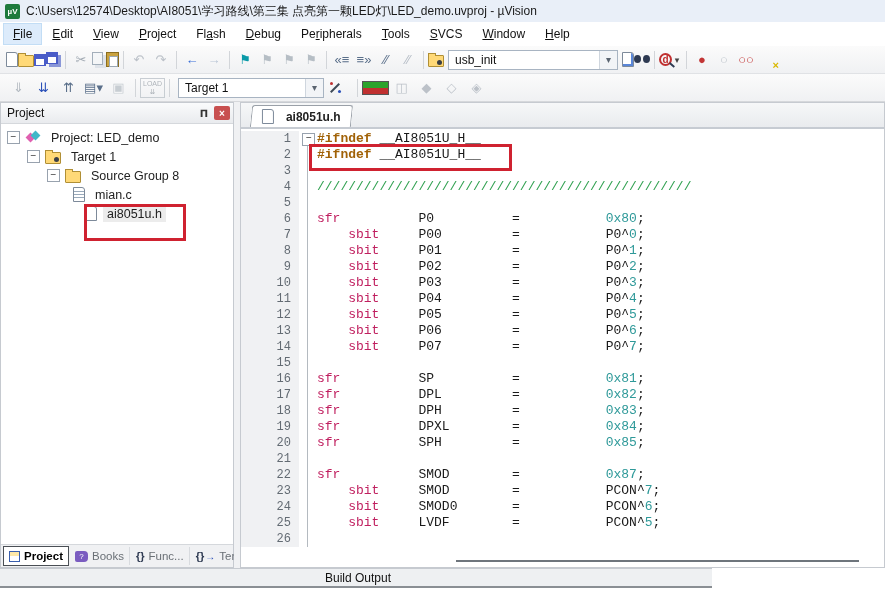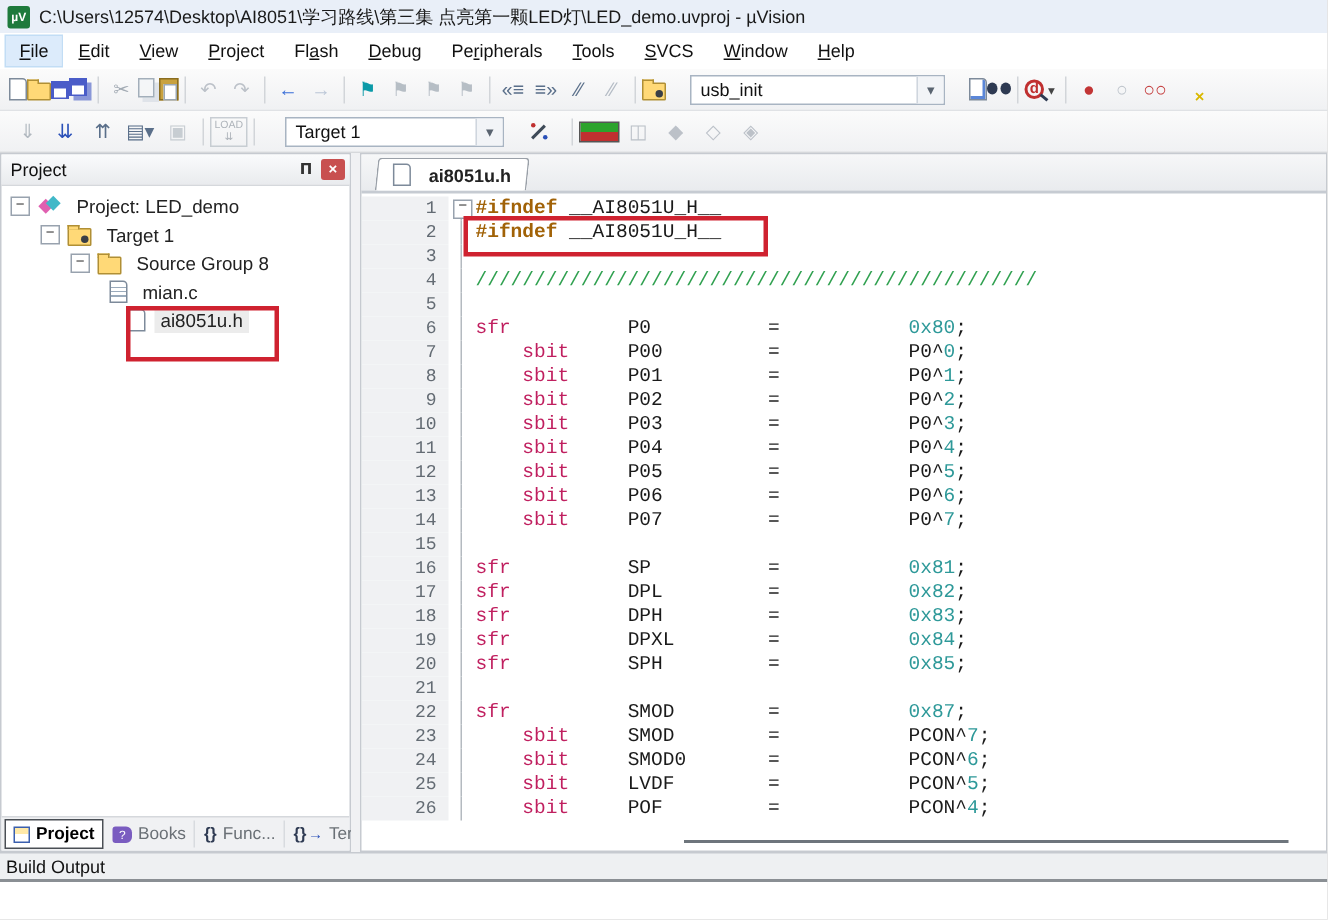--- a/index.html
+++ b/index.html
@@ -22,21 +22,21 @@
   .toolbar{position:absolute;left:0;width:885px;background:linear-gradient(#fbfbfb,#f0f1f3);
            display:flex;align-items:center;padding-left:6px;box-sizing:border-box;border-bottom:1px solid #e0e2e5;}
   .tb1{top:46px;height:28px;}
   .tb2{top:74px;height:28px;border-bottom:1px solid #d6d8db;}
   .tbi{width:22px;height:20px;display:flex;align-items:center;justify-content:center;
        font-size:13px;cursor:default;flex:0 0 auto;}
   .tb2 .tbi{width:25px;}
   .tbi.small{width:10px;font-size:9px;}
   .tsep{width:1px;height:18px;background:#d2d5d9;margin:0 4px;flex:0 0 auto;}
   .combo{height:20px;background:#fff;border:1px solid #a8b4c2;display:flex;align-items:center;
-         box-sizing:border-box;margin:0 16px;flex:0 0 auto;}
+         box-sizing:border-box;margin:0 4px;flex:0 0 auto;}
   .combo .cval{flex:1;padding-left:6px;color:#111;}
   .combo .cdrop{width:17px;height:100%;border-left:1px solid #cfd6de;background:#f2f4f7;
                 display:flex;align-items:center;justify-content:center;color:#5a6470;font-size:10px;}
   
   .ic-page{width:10px;height:13px;background:#fff;border:1px solid #7d8a9a;border-radius:0 3px 0 0;padding:0!important;}
   .ic-page.lines{background:linear-gradient(#fff 3px,#9aaabb 3px,#9aaabb 4px,#fff 4px,#fff 6px,#9aaabb 6px,#9aaabb 7px,#fff 7px,#fff 9px,#9aaabb 9px,#9aaabb 10px,#fff 10px);}
   .ic-page.srch{box-shadow:inset -2px -2px 0 #5a86d8;}
   .ic-folder{width:14px;height:10px;background:#ffd977;border:1px solid #b08f35;border-radius:1px;position:relative;margin-top:3px;padding:0!important;}
   .ic-folder::before{content:"";position:absolute;top:-3px;left:-1px;width:6px;height:2px;background:#ffd977;border:1px solid #b08f35;border-bottom:none;}
   .ic-folder.find::after,.ic-folder.tgt::after{content:"";position:absolute;right:1px;bottom:1px;width:5px;height:5px;background:#3a3f46;border-radius:50%;}
@@ -104,22 +104,22 @@
   .fold::before{content:"";position:absolute;left:8px;top:0;bottom:0;width:1px;background:#b4bac0;}
   .code-line.first .fold::before{top:12px;}
   .foldbox{position:absolute;left:3px;top:2px;width:11px;height:11px;border:1px solid #98a2ae;background:#fff;
            color:#333;font-size:10px;line-height:9px;text-align:center;z-index:2;}
   .ct{white-space:pre;}
   .t-pp{color:#a16207;font-weight:bold;} .t-kw{color:#c01f5f;} .t-num{color:#2e9999;} .t-cm{color:#2fa04f;} .t-pl{color:#1a1a1a;}
   .hthumb{position:absolute;background:#6e757c;height:2px;z-index:3;}
   
   .ann{position:absolute;border:3px solid #cf2230;z-index:9;pointer-events:none;}
   
-  .bo-header{position:absolute;left:0;top:568px;width:885px;height:20px;background:#eef0f2;border-top:1px solid #c6cad0;
-             border-bottom:2px solid #8a8f94;display:flex;align-items:center;padding-left:4px;box-sizing:border-box;color:#111;}
+  .bo-header{position:absolute;left:0;top:568px;width:712px;height:20px;background:#eef0f2;border-top:1px solid #c6cad0;
+             border-bottom:2px solid #8a8f94;display:flex;align-items:center;padding-left:4px;box-sizing:border-box;color:#111;justify-content:center;}
   .bo-body{position:absolute;left:0;top:590px;width:885px;height:23px;background:#fff;}
 </style>
 </head>
 <body>
 
 <div class="app">
 
   <div class="titlebar">
     <div class="uvlogo">µV</div>
     <div class="title-text">C:\Users\12574\Desktop\AI8051\学习路线\第三集 点亮第一颗LED灯\LED_demo.uvproj - µVision</div>
@@ -401,21 +401,20 @@
             <span class="ct"><span class="t-pl">    </span><span class="t-kw">sbit</span><span class="t-pl">     SMOD0       =           PCON^</span><span class="t-num">6</span><span class="t-pl">;</span></span>
           </div>
           <div class="code-line">
             <span class="ln">25</span>
             <span class="fold"></span>
             <span class="ct"><span class="t-pl">    </span><span class="t-kw">sbit</span><span class="t-pl">     LVDF        =           PCON^</span><span class="t-num">5</span><span class="t-pl">;</span></span>
           </div>
           <div class="code-line">
             <span class="ln">26</span>
             <span class="fold"></span>
-            <span class="ct"><span class="t-pl">    </span><span class="t-kw">sbit</span><span class="t-pl">     POF         =           PCON^</span><span class="t-num">4</span><span class="t-pl">;</span></span>
           </div>
         </div>
       <div class="hthumb" style="left:215px;bottom:5px;width:403px;"></div>
     </div>
 
   </div>
 
   <div id="annlayer"></div>
 
   <div class="bo-header">

